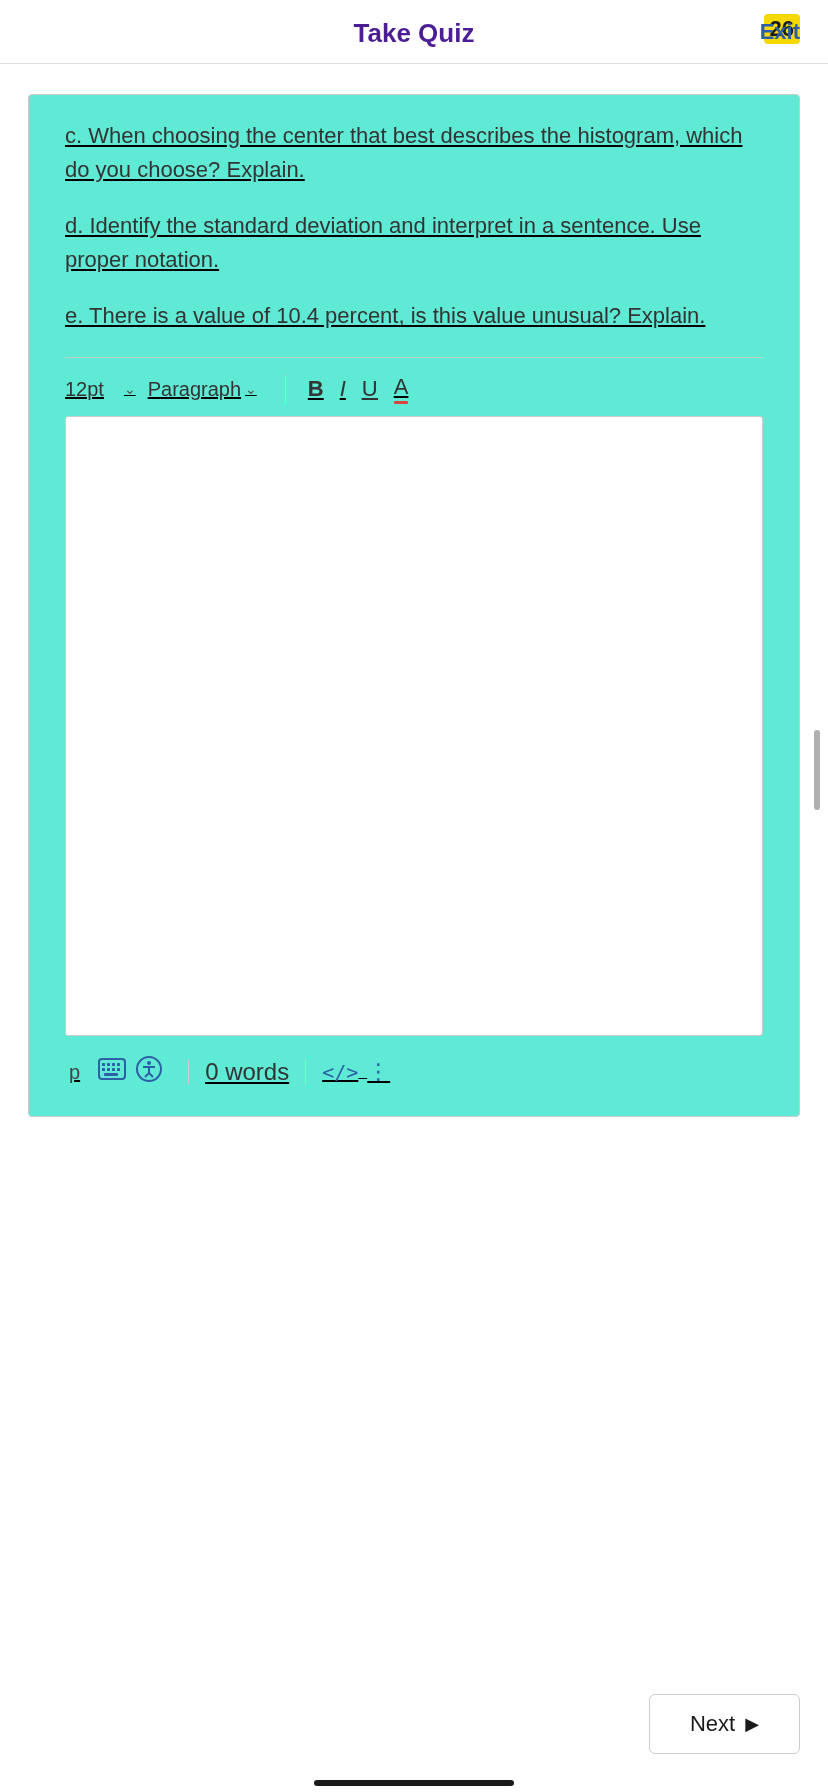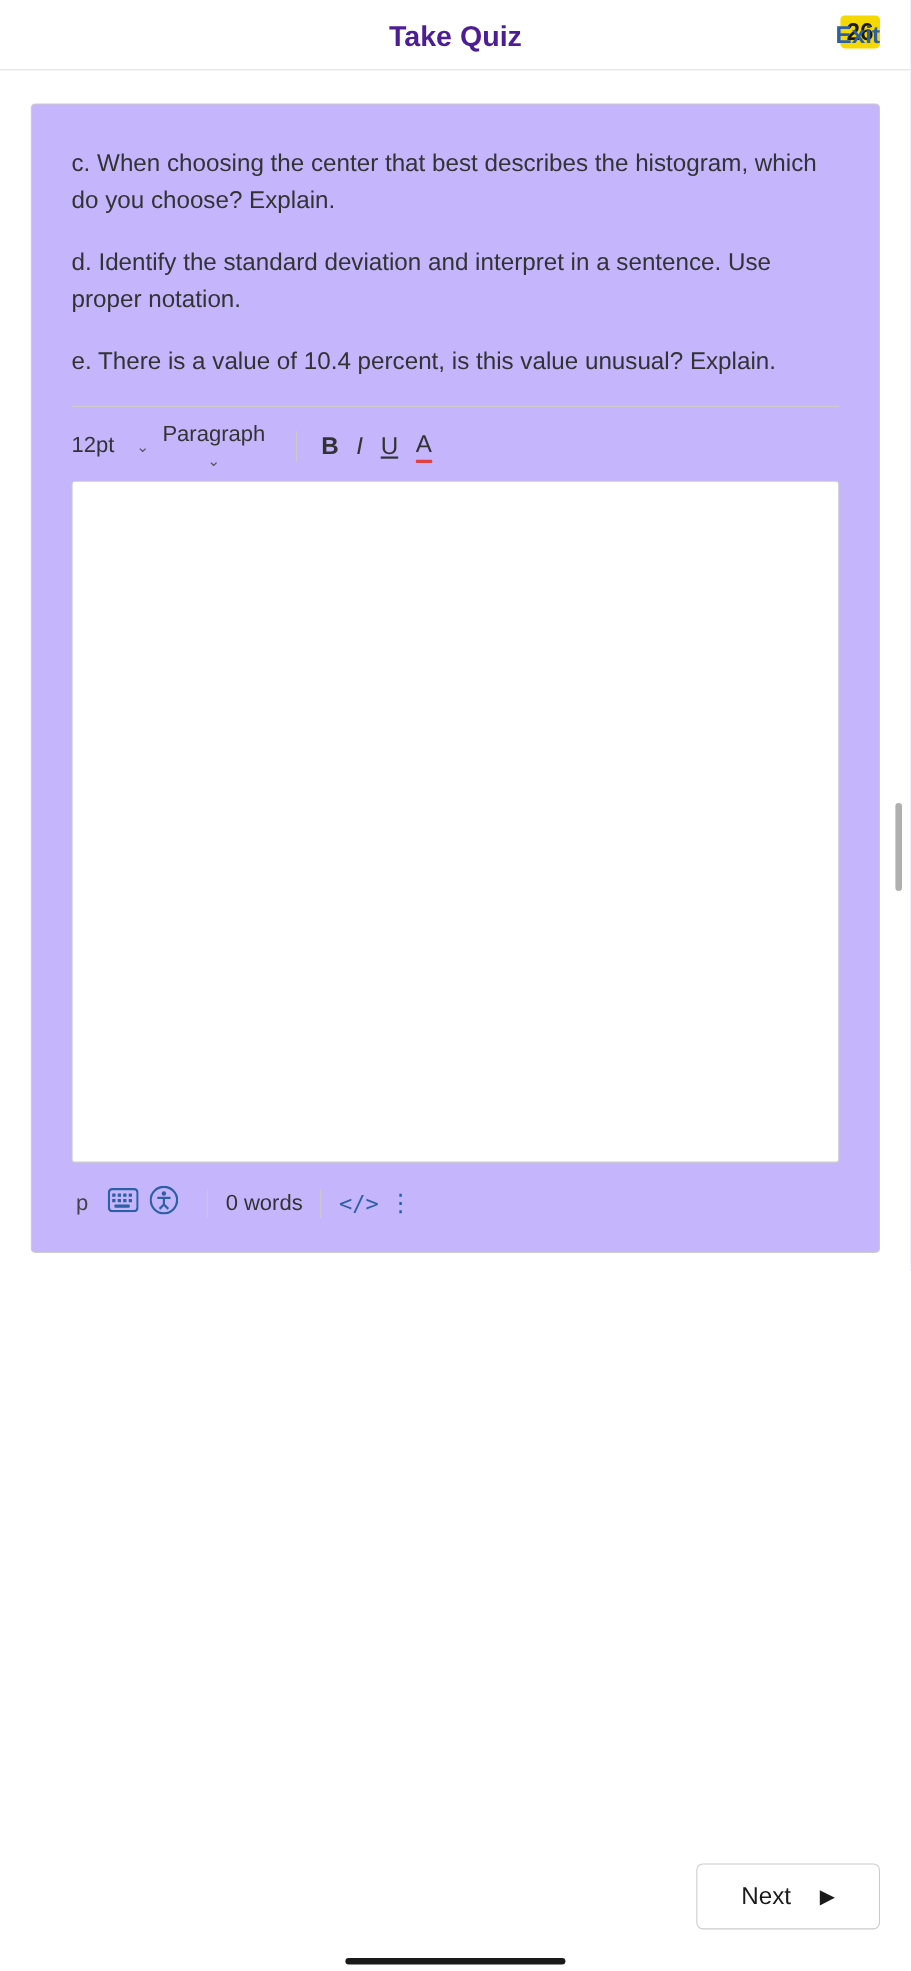--- a/index.html
+++ b/index.html
@@ -63,22 +63,23 @@
     }
 
     
     .main-content {
       padding: 30px 28px 20px 28px;
     }
 
     .question-card {
       border: 1px solid #cccccc;
       border-radius: 4px;
-      padding: 36px 36px 20px 36px;
-      background: #c4b5fd;
+      padding: 24px 36px 20px 36px;
+      background: #5eead4;
+      text-decoration: underline;
     }
 
     .question-text {
       color: #333333;
       font-size: 22px;
       line-height: 1.55;
       margin-bottom: 22px;
     }
 
     .question-text p {
@@ -116,21 +117,20 @@
     }
 
     .toolbar-paragraph {
       display: flex;
       align-items: center;
       gap: 4px;
       font-size: 20px;
       color: #333;
       cursor: pointer;
       padding-right: 14px;
-      flex-direction: column;
     }
 
     .toolbar-sep {
       width: 1px;
       height: 28px;
       background: #cccccc;
       margin: 0 14px;
     }
 
     .toolbar-btn {
@@ -207,21 +207,21 @@
     }
 
     .status-sep {
       width: 1px;
       height: 26px;
       background: #cccccc;
       margin: 0 16px;
     }
 
     .status-words {
-      font-size: 20px;
+      font-size: 24px;
       color: #333;
     }
 
     .status-code {
       font-size: 20px;
       color: #2d5fa6;
       font-family: monospace;
     }
 
     .status-dots {
@@ -270,21 +270,21 @@
     .next-btn {
       border: 1px solid #cccccc;
       background: #ffffff;
       border-radius: 6px;
       padding: 16px 40px;
       font-size: 22px;
       color: #1a1a1a;
       cursor: pointer;
       display: flex;
       align-items: center;
-      gap: 26px;
+      gap: 10px;
     }
 
     .next-arrow {
       font-size: 18px;
       color: #1a1a1a;
     }
   </style>
 </head>
 <body>
 

